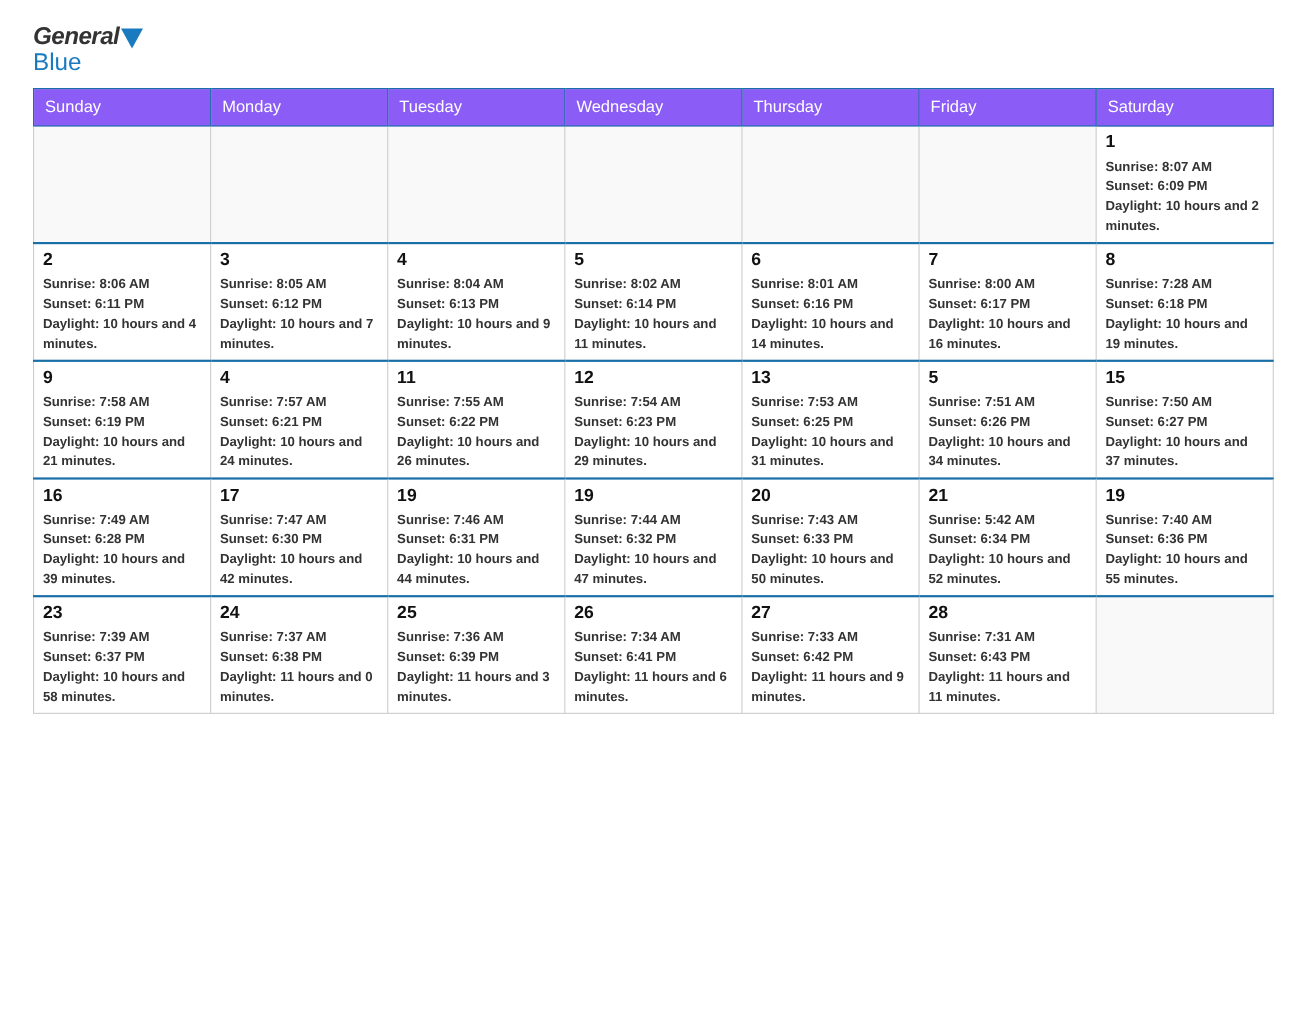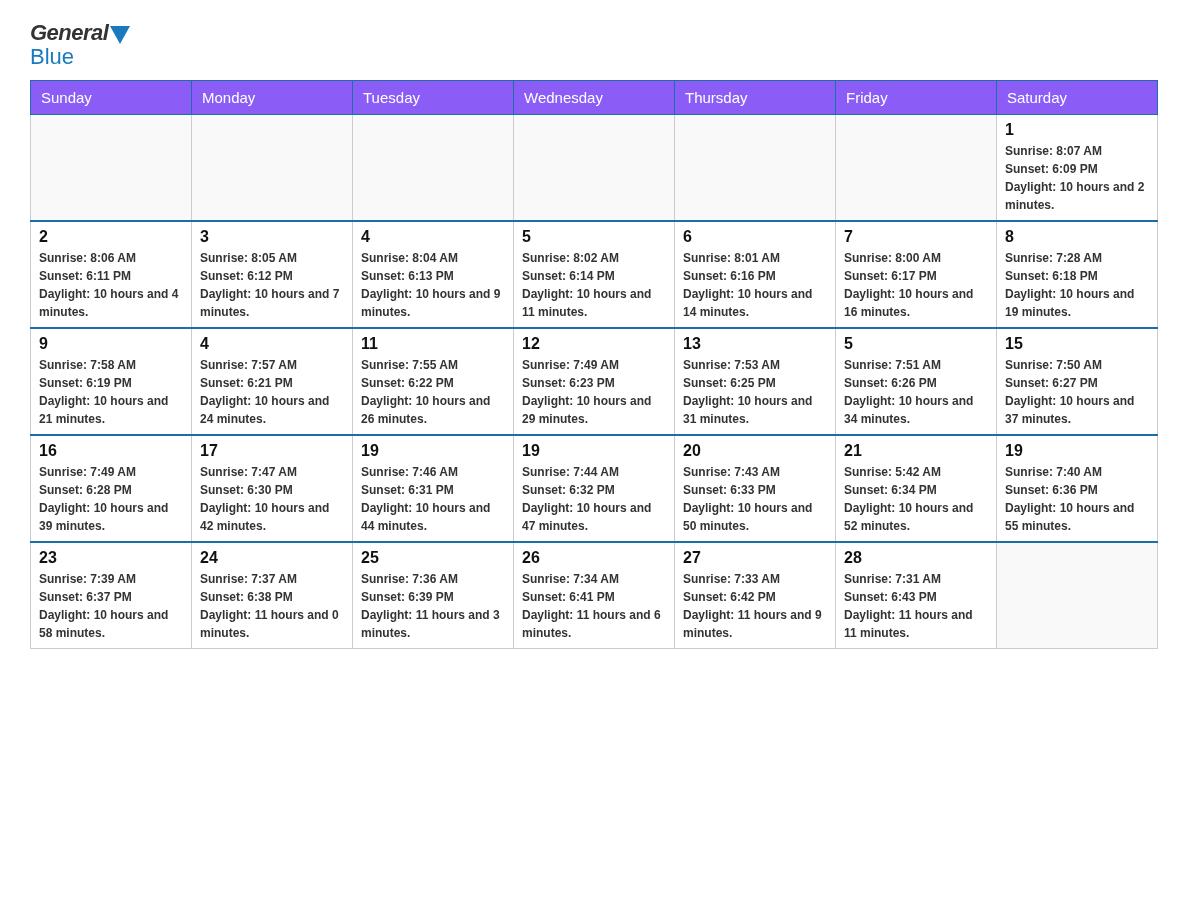--- a/index.html
+++ b/index.html
@@ -212,21 +212,21 @@
         </td>
         <td>
           <span class="day-number">11</span>
           <div class="day-info">Sunrise: 7:55 AM
 Sunset: 6:22 PM
 Daylight: 10 hours
 and 26 minutes.</div>
         </td>
         <td>
           <span class="day-number">12</span>
-          <div class="day-info">Sunrise: 7:49 AM
+          <div class="day-info">Sunrise: 7:54 AM
 Sunset: 6:23 PM
 Daylight: 10 hours
 and 29 minutes.</div>
         </td>
         <td>
           <span class="day-number">13</span>
           <div class="day-info">Sunrise: 7:53 AM
 Sunset: 6:25 PM
 Daylight: 10 hours
 and 31 minutes.</div>

